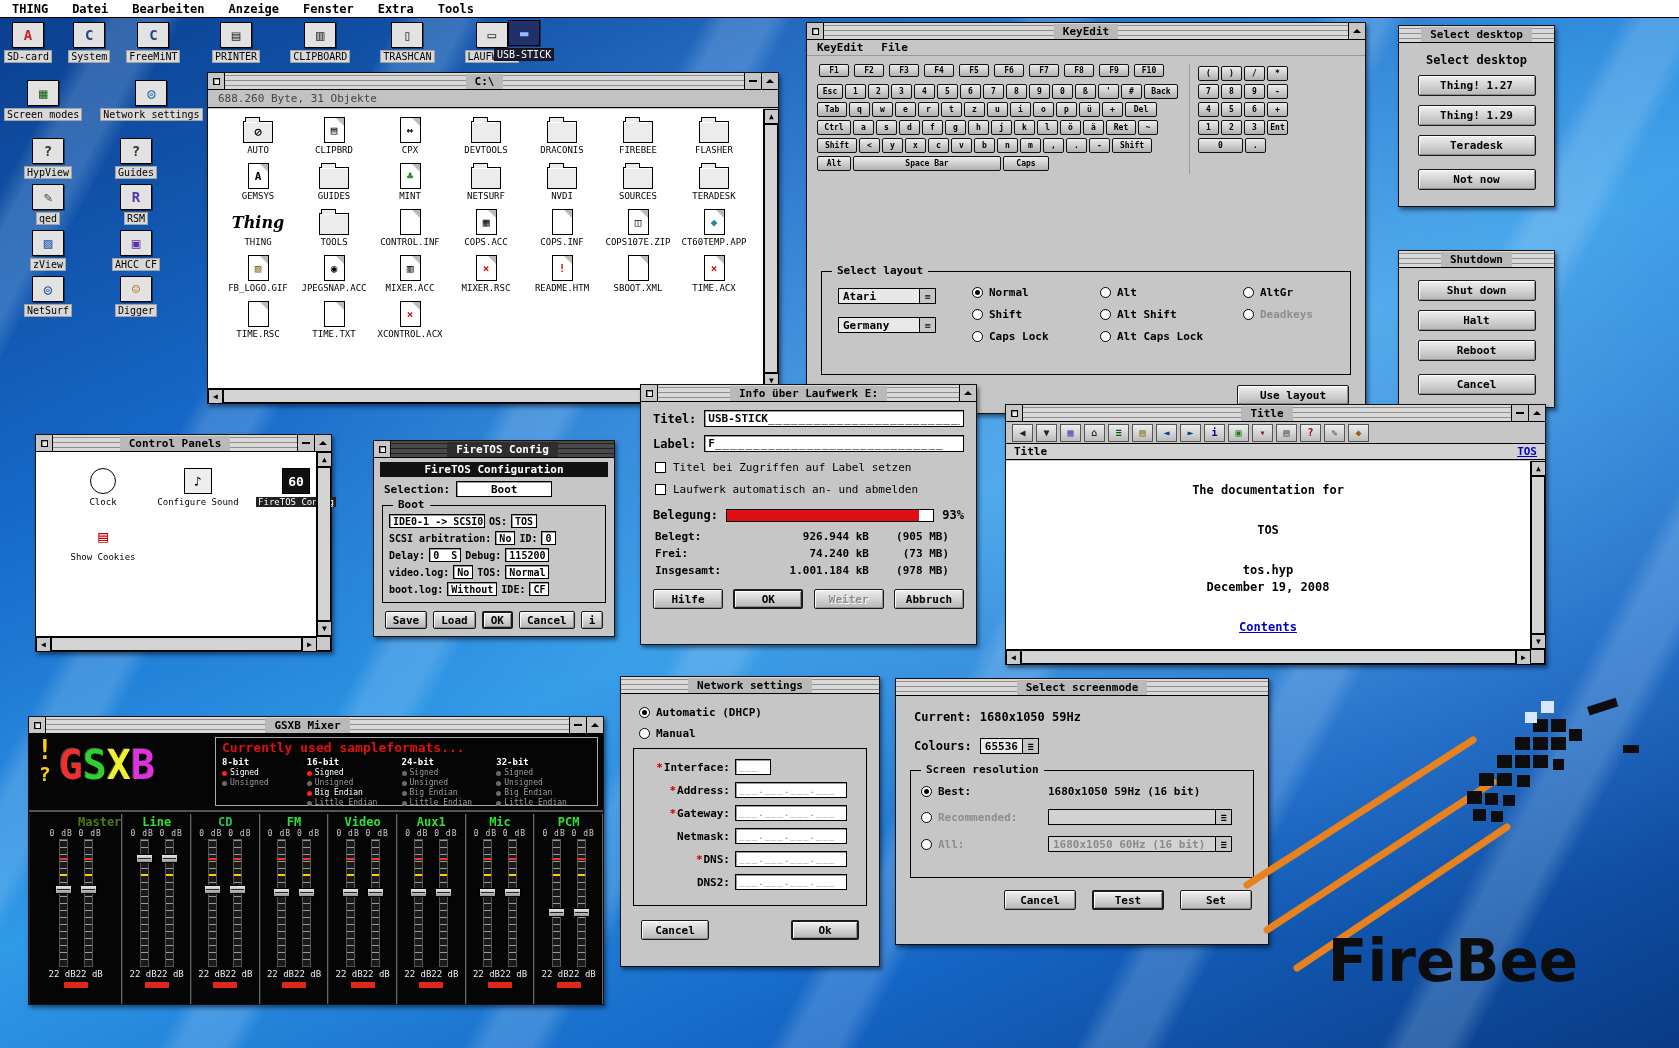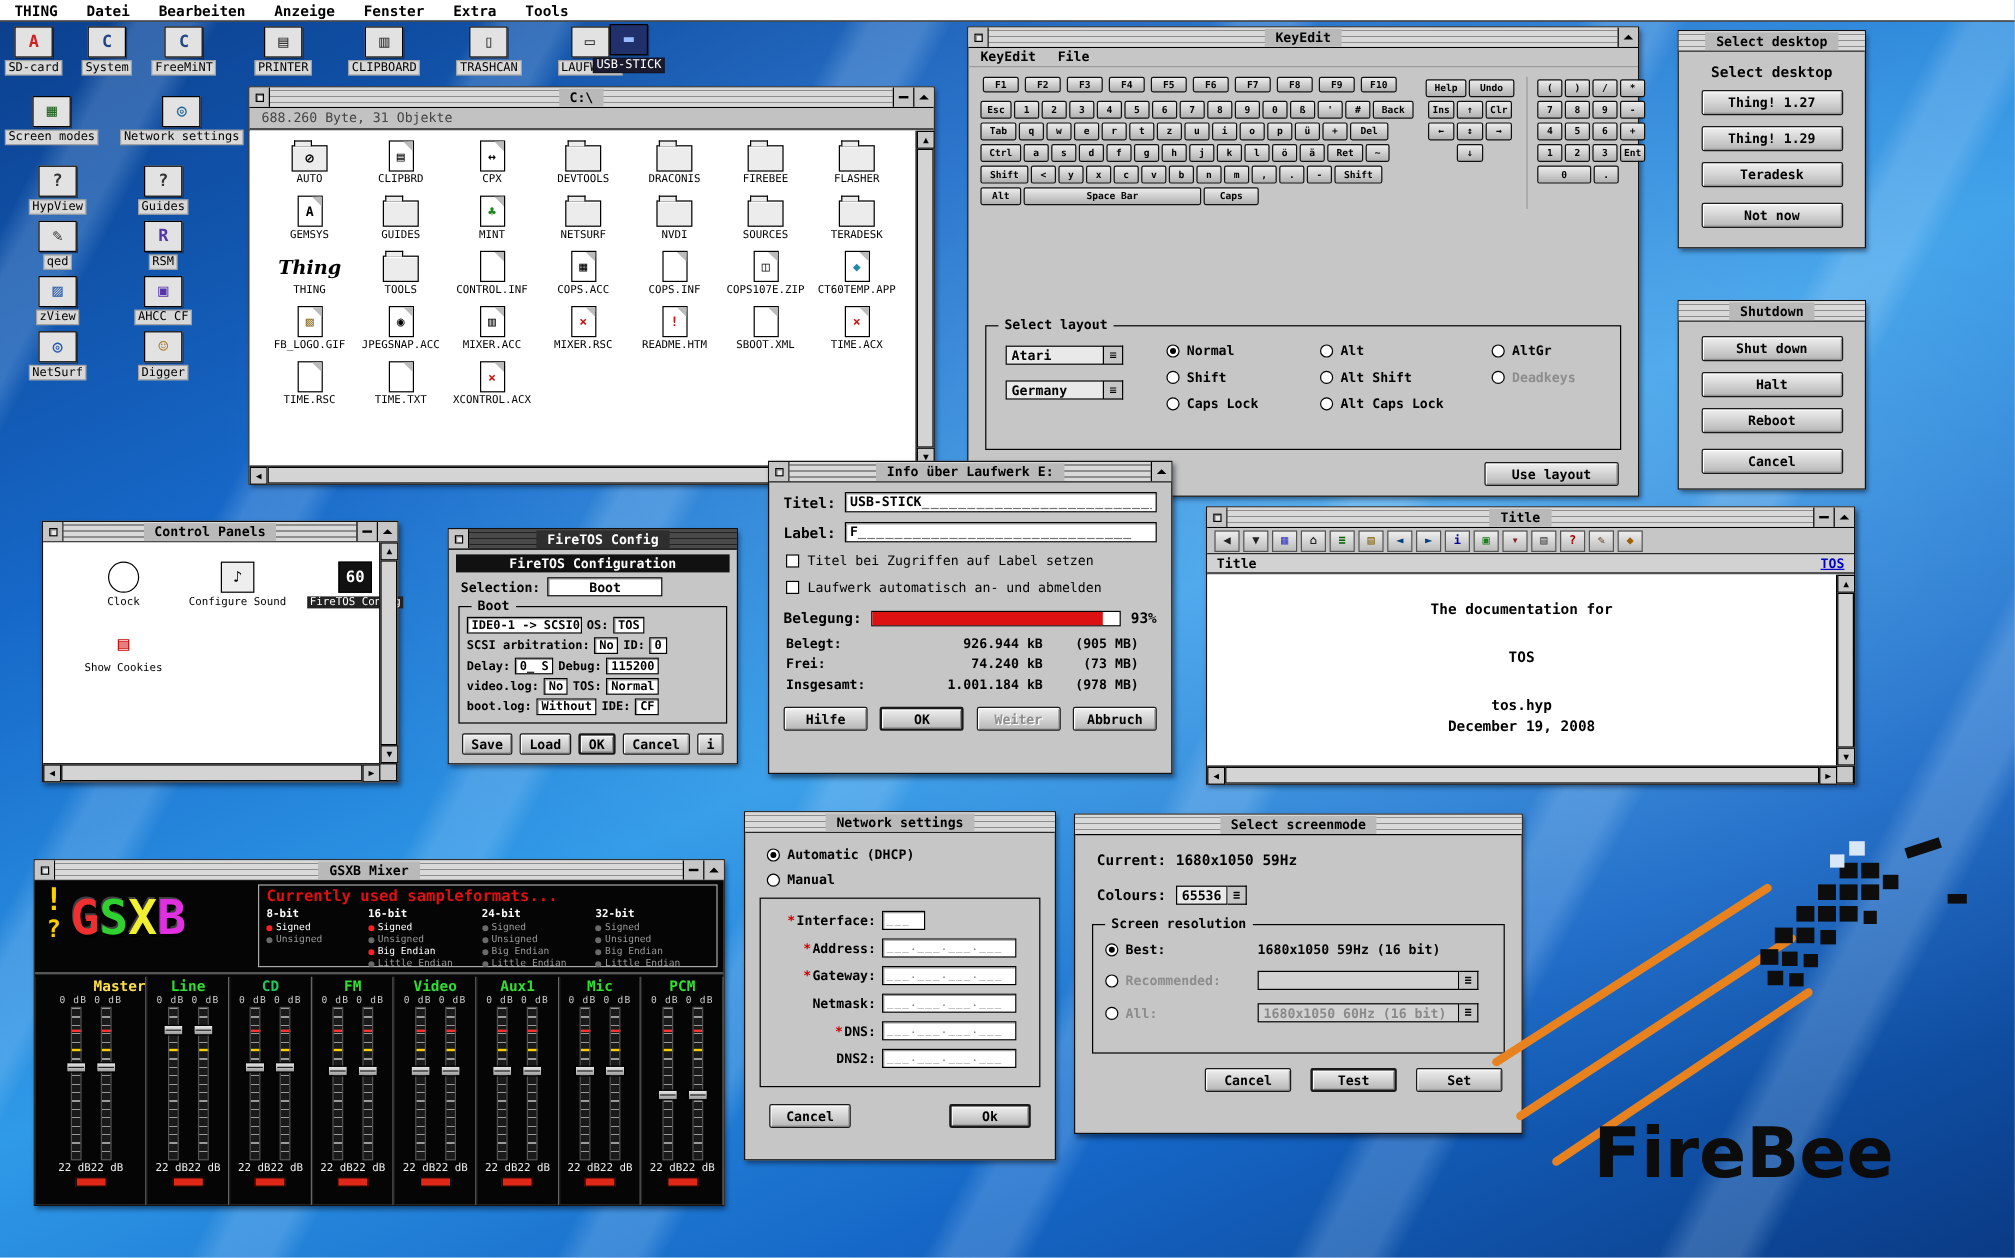--- a/index.html
+++ b/index.html
@@ -578,39 +578,20 @@
             <div class="kb" style="width: 21px;">-</div>
             <div class="kb" style="width: 40px;">Shift</div>
           </div>
           <div class="krow">
             <div class="kb" style="width: 34px;">Alt</div>
             <div class="kb" style="width: 148px;">Space Bar</div>
             <div class="kb" style="width: 46px;">Caps</div>
           </div>
         </div>
     </div>
-    <div id="kside">
-        <div class="krow c">
-          <div class="kb" style="width: 34px;">Help</div>
-          <div class="kb" style="width: 38px;">Undo</div>
-        </div>
-        <div class="krow c">
-          <div class="kb" style="width: 22px;">Ins</div>
-          <div class="kb" style="width: 22px;">↑</div>
-          <div class="kb" style="width: 22px;">Clr</div>
-        </div>
-        <div class="krow c">
-          <div class="kb" style="width: 22px;">←</div>
-          <div class="kb" style="width: 22px;">↕</div>
-          <div class="kb" style="width: 22px;">→</div>
-        </div>
-        <div class="krow c">
-          <div class="kb" style="width: 22px;">↓</div>
-        </div>
-      </div>
     <div id="knum">
         <div class="krow">
           <div class="kb" style="width: 21px;">(</div>
           <div class="kb" style="width: 21px;">)</div>
           <div class="kb" style="width: 21px;">/</div>
           <div class="kb" style="width: 21px;">*</div>
         </div>
         <div class="krow">
           <div class="kb" style="width: 21px;">7</div>
           <div class="kb" style="width: 21px;">8</div>
@@ -883,21 +864,21 @@
       </div>
     </div>
   <div id="di-btns">
       <div class="gbtn di">Hilfe</div>
       <div class="gbtn di default">OK</div>
       <div class="gbtn di disabled">Weiter</div>
       <div class="gbtn di">Abbruch</div>
     </div>
 </section>
 
-<section class="win" id="hvwin" style="left:1005px;top:422px;width:541px;height:232px">
+<section class="win" id="hvwin" style="left:1005px;top:404px;width:541px;height:261px">
   <div class="tb">
     <div class="box l">
         <span class="cx"></span>
       </div>
     <div class="mover">
         <span>Title</span>
       </div>
     <div class="box">
         <span class="ib"></span>
       </div>
@@ -1041,21 +1022,21 @@
               <div class="fit">
                 <span class="dot"></span>
                 <span>Little Endian</span>
               </div>
             </div>
           </div>
       </div>
     </div>
     <div id="gsxb-ch">
         <div class="mxc">
-          <div class="mxn" style="color: #fde047; margin-left: 48px;">Master</div>
+          <div class="mxn" style="color: #4d7c0f; margin-left: 48px;">Master</div>
           <div class="mxs">0 dB 0 dB</div>
           <div class="mxsl">
             <div class="trk">
               <div class="thumb" style="top: calc(40% - 5px);"></div>
             </div>
             <div class="trk">
               <div class="thumb" style="top: calc(40% - 5px);"></div>
             </div>
           </div>
           <div class="mxv">22 dB22 dB</div>

